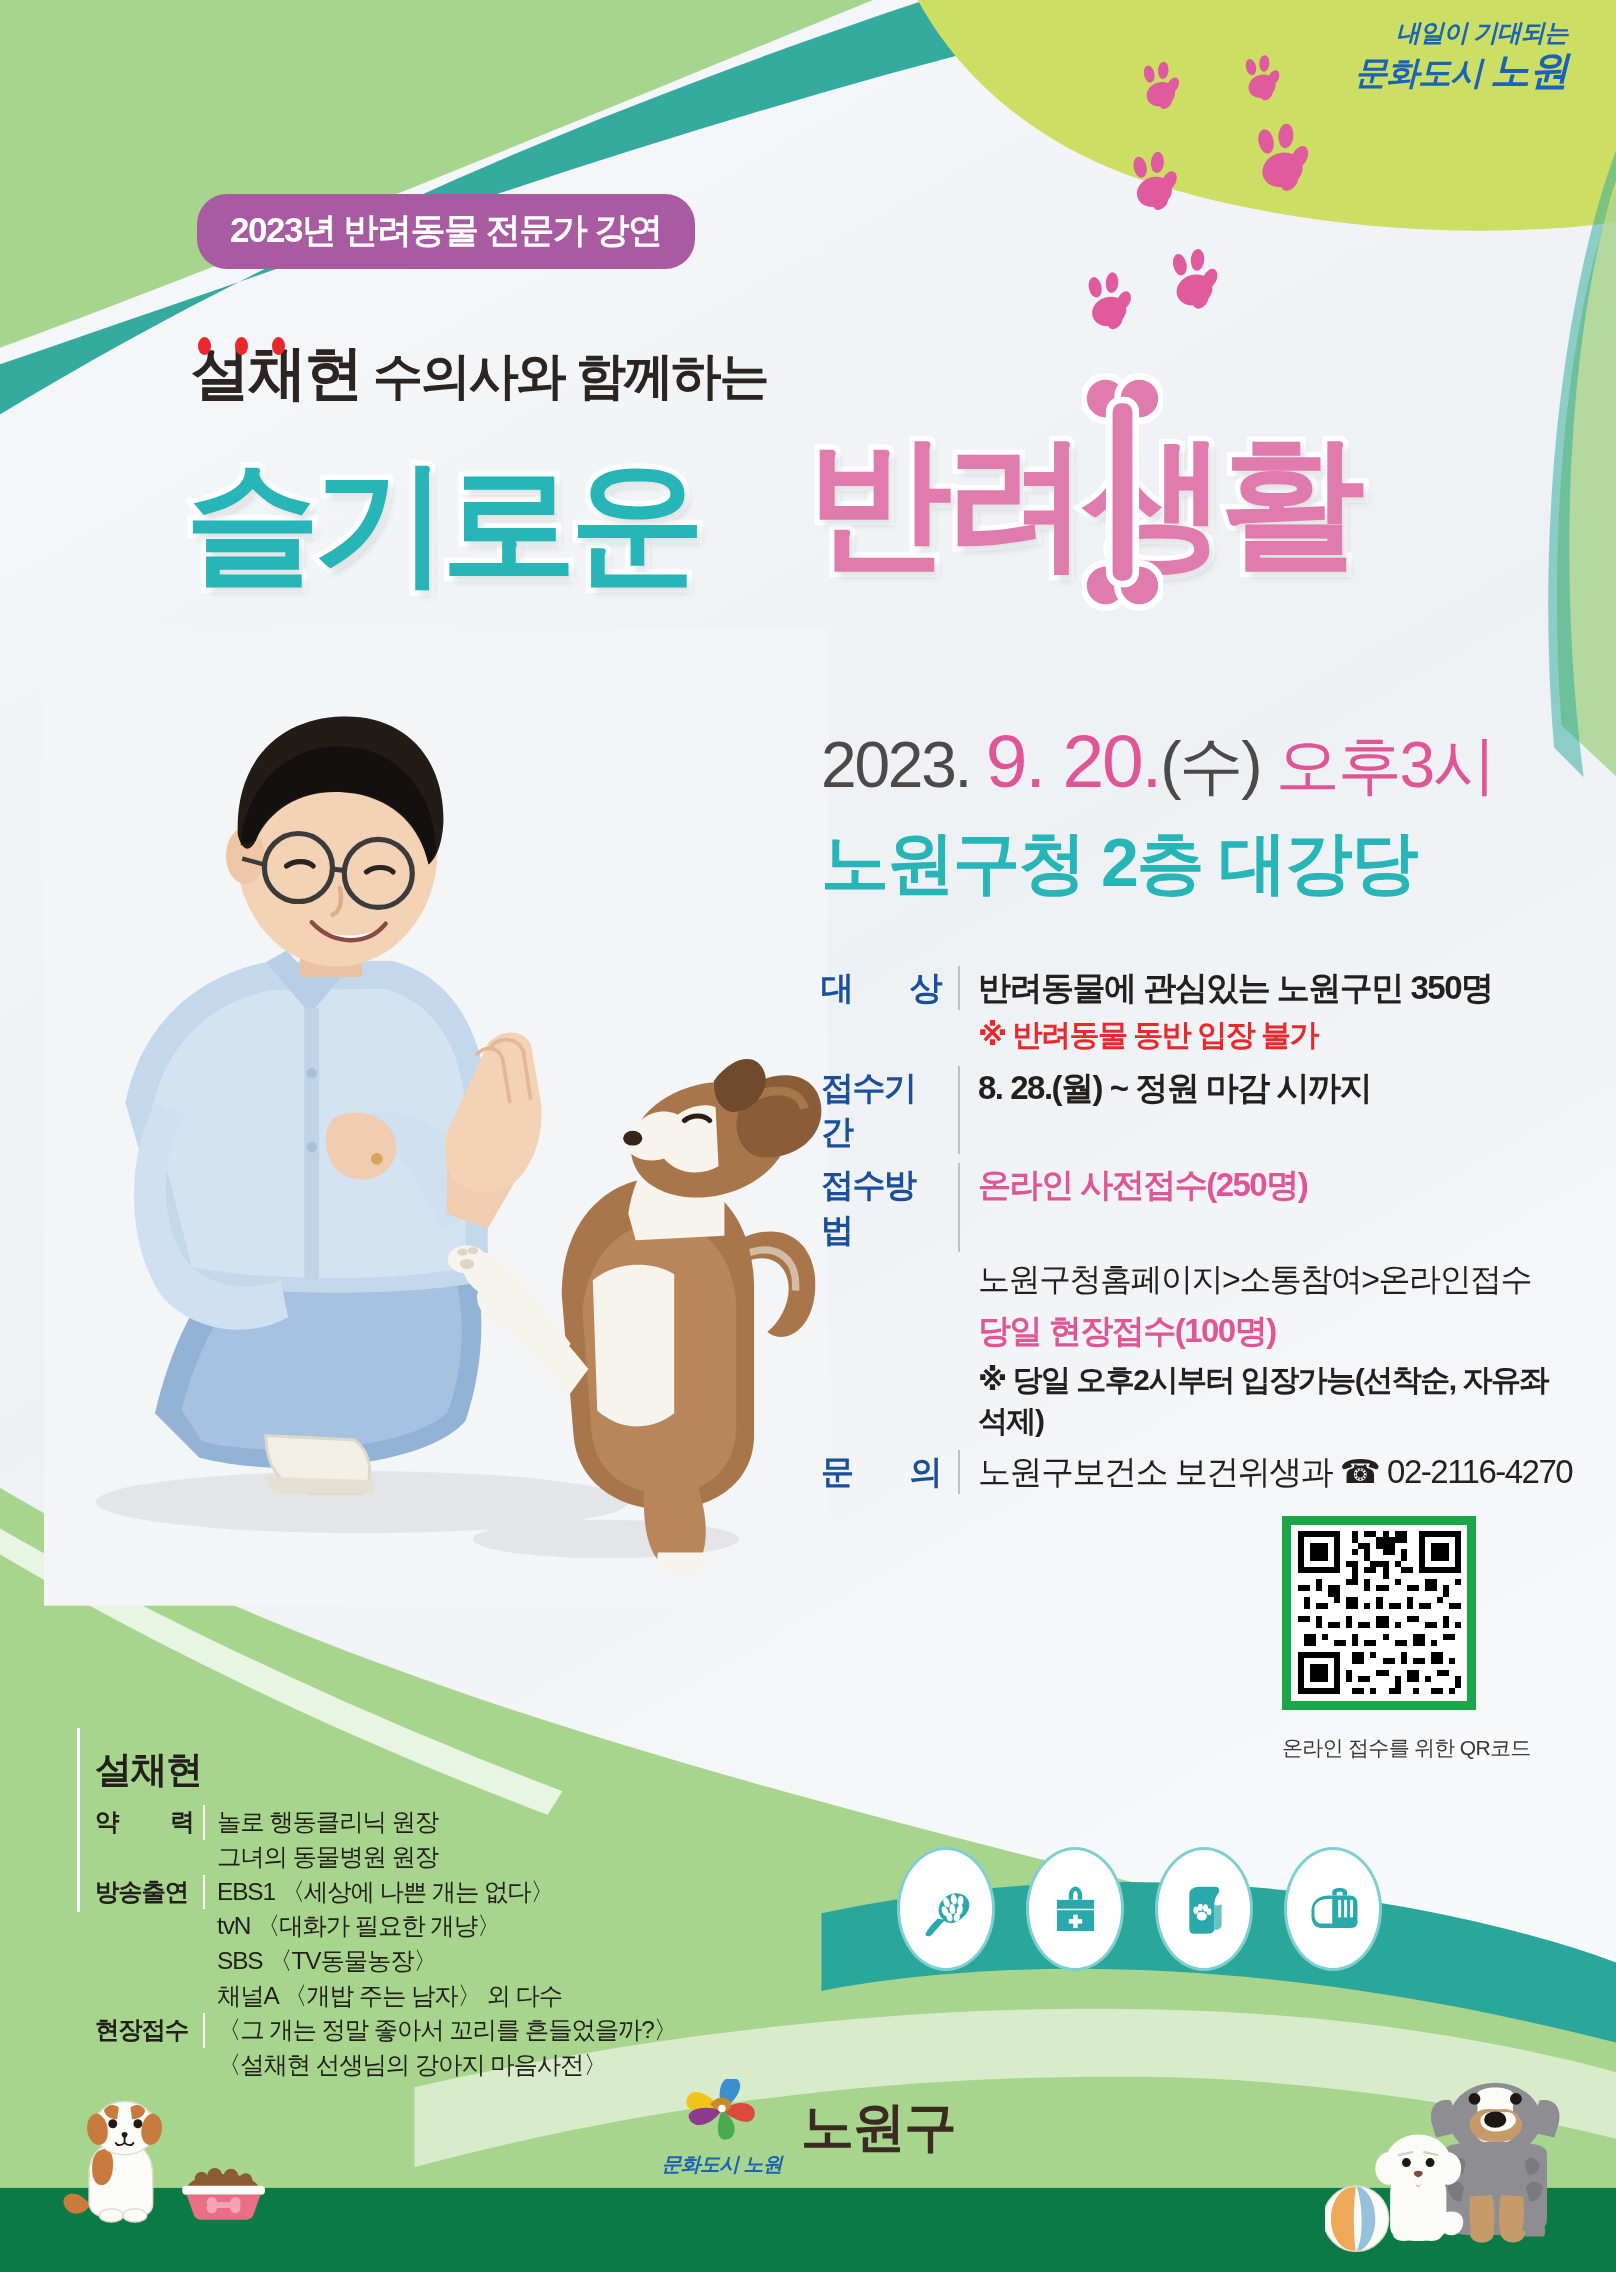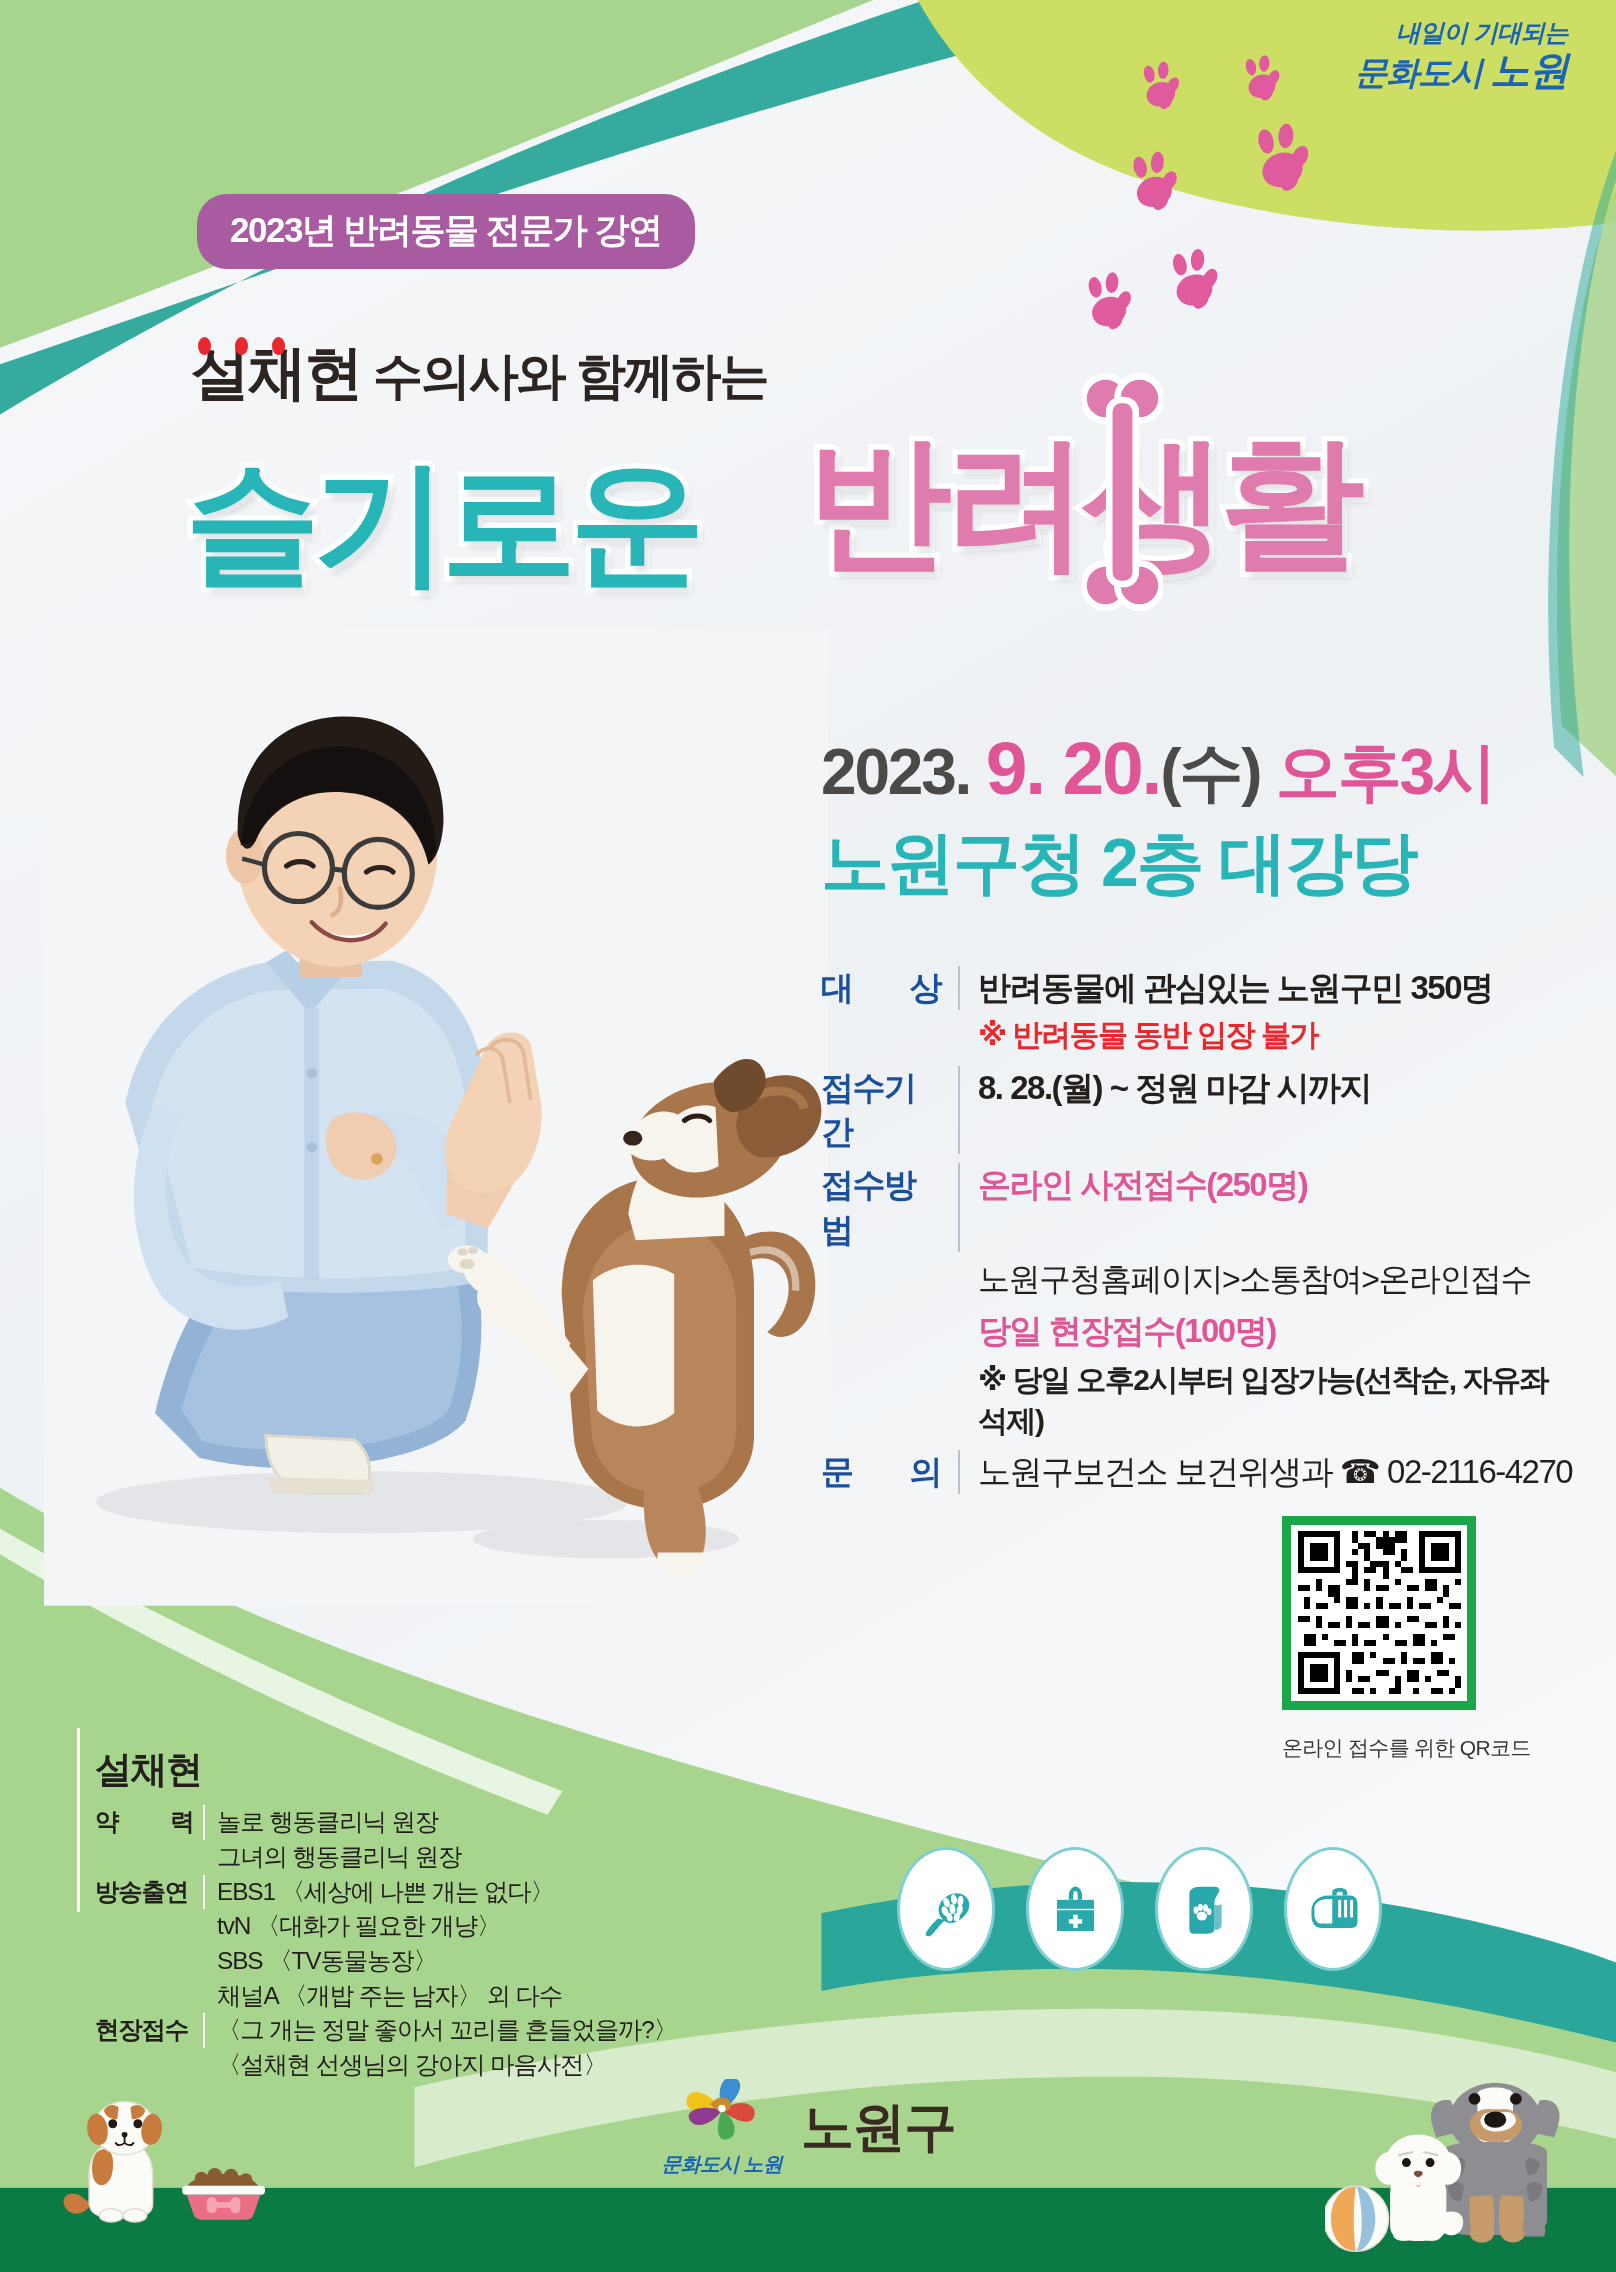--- a/index.html
+++ b/index.html
@@ -104,25 +104,24 @@
     position: absolute;
     left: 1082px; top: 370px;
     z-index: 48;
   }
 
   
   .date-line {
     position: absolute;
     top: 718px; left: 821px;
     font-size: 64px;
-    font-weight: bold;
+    font-weight: normal;
     letter-spacing: -2.2px;
     white-space: nowrap;
     z-index: 45;
-    margin-top: 7px;
   }
   .date-line .year { color: #4b4a48; }
   .date-line .md { color: #e05596; font-size: 75px; }
   .date-line .dow { color: #4b4a48; }
   .date-line .time { color: #e05596; }
   .venue-line {
     position: absolute;
     top: 818px; left: 821px;
     font-size: 68px;
     font-weight: bold;
@@ -677,21 +676,21 @@
   <div class="bio">
     <div class="bio-name">설채현</div>
 
     <div class="bio-row">
       <div class="bio-label">
         <span>약</span>
         <span>력</span>
       </div>
       <div class="bio-value">
         <div>놀로 행동클리닉 원장</div>
-        <div>그녀의 행동클리닉 원장</div>
+        <div>그녀의 동물병원 원장</div>
       </div>
     </div>
 
     <div class="bio-row">
       <div class="bio-label tight">방송출연</div>
       <div class="bio-value">
         <div>EBS1 〈세상에 나쁜 개는 없다〉</div>
         <div>tvN 〈대화가 필요한 개냥〉</div>
         <div>SBS 〈TV동물농장〉</div>
         <div>채널A 〈개밥 주는 남자〉 외 다수</div>

